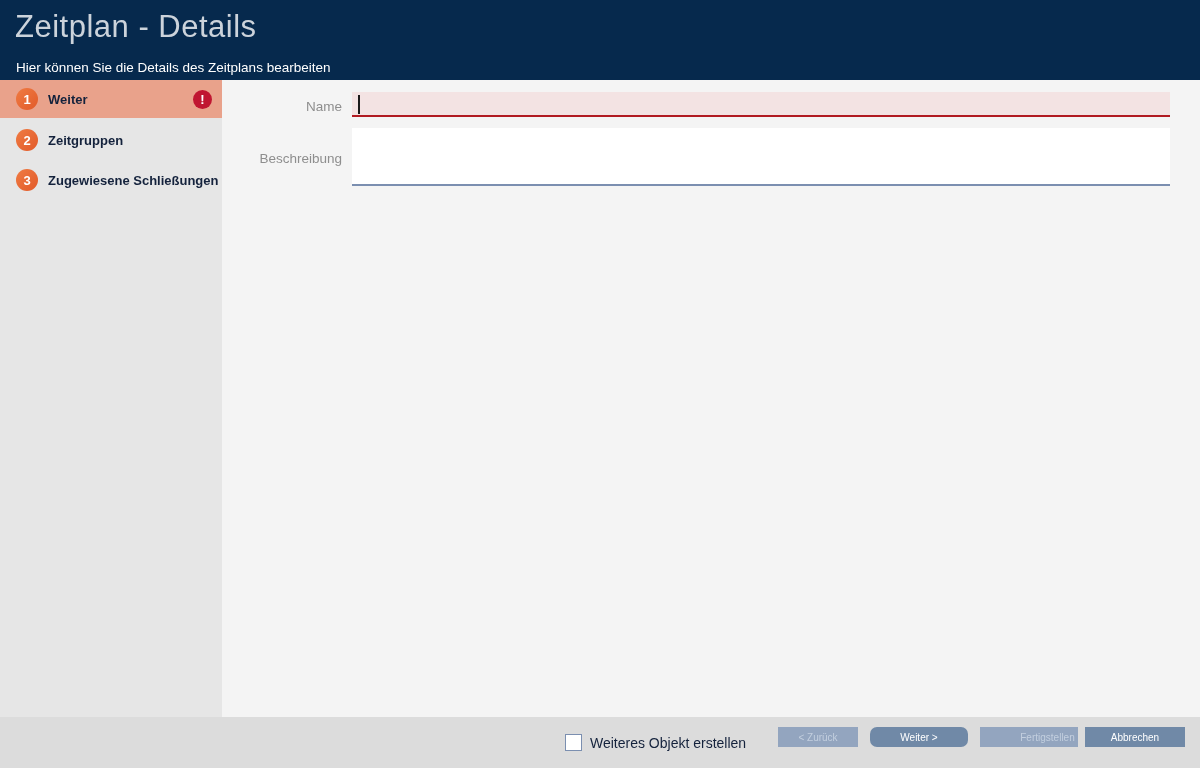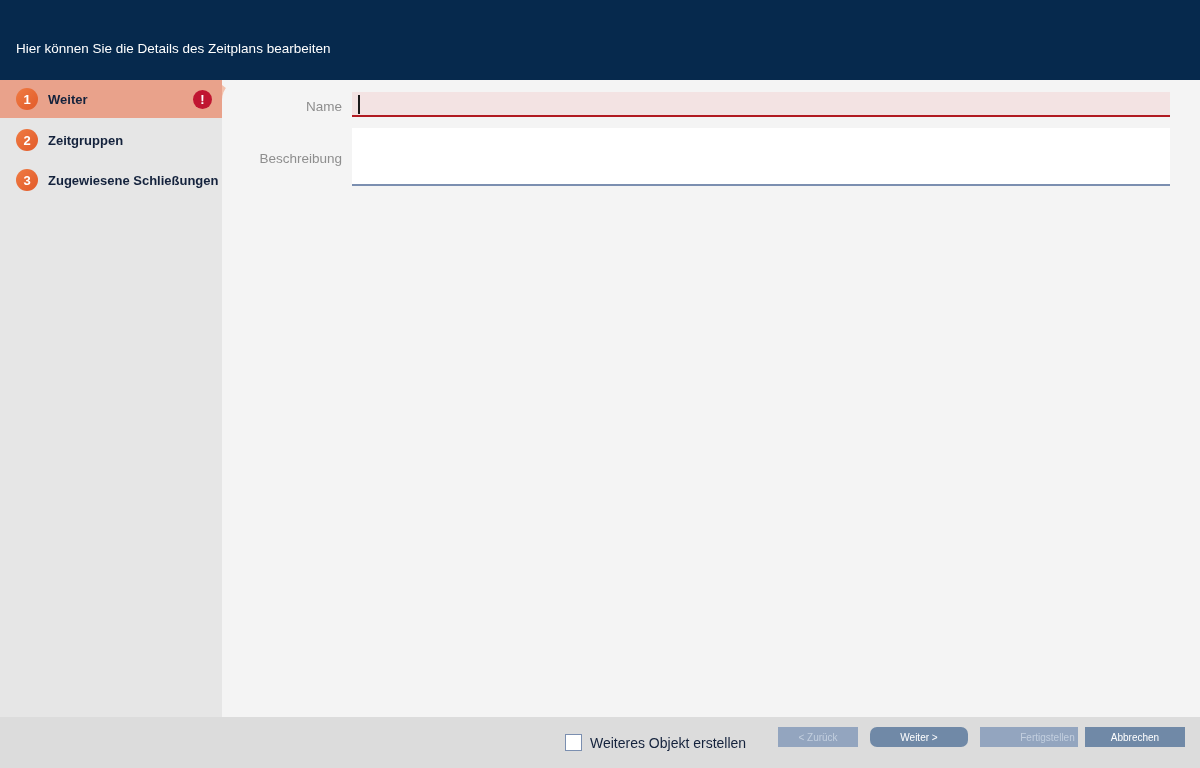--- a/index.html
+++ b/index.html
@@ -15,21 +15,21 @@
   .header {
     position: absolute; top: 0; left: 0; width: 1200px; height: 80px;
     background: var(--header-bg, #06294d);
   }
   .header-title {
     position: absolute; left: 15px; top: 9px;
     font-size: 31px; font-weight: 300; letter-spacing: 0.5px;
     color: var(--header-title-color, #ccd3db);
   }
   .header-subtitle {
-    position: absolute; left: 16px; top: 41px;
+    position: absolute; left: 16px; top: 60px;
     font-size: 13.5px; color: #ffffff;
   }
 
   
   .sidebar {
     position: absolute; top: 80px; left: 0; width: 222px; height: 637px;
     background: var(--sidebar-bg, #e6e6e6);
   }
   .step {
     position: absolute; left: 0; width: 222px; height: 40px;
@@ -64,21 +64,20 @@
     width: 0; height: 0;
     border-top: 14px solid transparent;
     border-bottom: 14px solid transparent;
     border-left: 18px solid var(--arrow-color, #f3c1ac);
   }
 
   
   .content {
     position: absolute; top: 80px; left: 222px; width: 978px; height: 637px;
     background: var(--content-bg, #f4f4f4);
-    border-radius: 20px;
   }
   .field-label {
     position: absolute; left: 0; width: 120px; text-align: right;
     font-size: 13.5px; color: var(--label-color, #8e8e8e);
     line-height: 26px; white-space: nowrap;
   }
   .name-label { top: 14px; }
   .desc-label { top: 66px; }
   .name-input {
     position: absolute; left: 130px; top: 12px; width: 818px; height: 25px;
@@ -137,20 +136,21 @@
   .btn-next   { left: 870px;  width: 98px; border-radius: 7px; }
   .btn-finish { left: 980px;  width: 98px; padding-left: 37px; }
   .btn-cancel { left: 1085px; width: 100px; }
 </style>
 </head>
 <body>
 
 <div class="stage">
 
   <div class="header">
+    <div class="header-title">Zeitplan - Details</div>
     <div class="header-subtitle">Hier können Sie die Details des Zeitplans bearbeiten</div>
   </div>
 
   <div class="sidebar">
 
     <div class="step active" style="top:0;">
       <span class="step-circle">1</span>
       <span class="step-label">Weiter</span>
       <span class="error-badge">!</span>
       <span class="active-arrow"></span>

